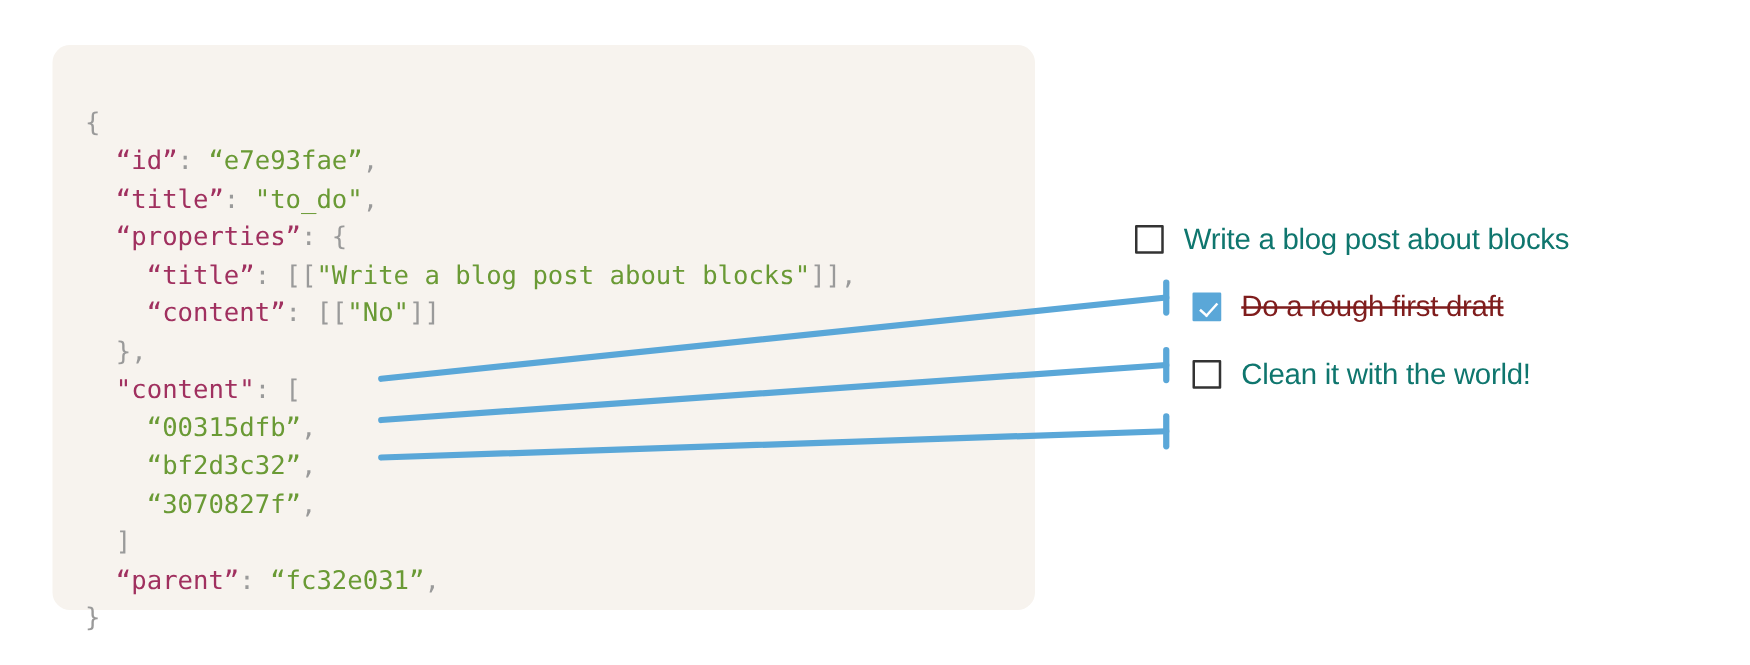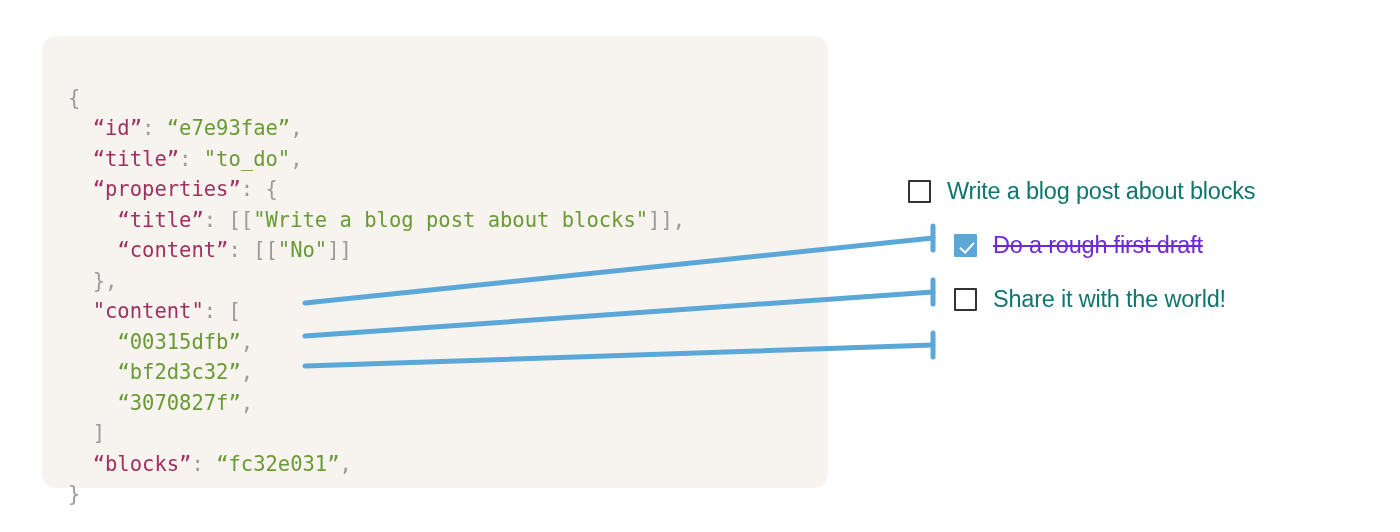--- a/index.html
+++ b/index.html
@@ -97,42 +97,42 @@
 
   .todo-label {
     margin-left: 16px;
     font-family: "Liberation Sans", sans-serif;
     font-size: 23.5px;
     color: #0f766e;
     letter-spacing: -0.2px;
     white-space: nowrap;
   }
   .todo-label.done {
-    color: #6d28d9;
+    color: #7f1d1d;
     text-decoration: line-through;
     text-decoration-thickness: 1.6px;
   }
 </style>
 </head>
 <body>
 
 <div id="code-panel">
   <pre id="code-block"><span class="code-line"><span class="tok-punct">{</span></span>
 <span class="code-line">  <span class="tok-key">“id”</span><span class="tok-punct">: </span><span class="tok-str">“e7e93fae”</span><span class="tok-punct">,</span></span>
 <span class="code-line">  <span class="tok-key">“title”</span><span class="tok-punct">: </span><span class="tok-str">"to_do"</span><span class="tok-punct">,</span></span>
 <span class="code-line">  <span class="tok-key">“properties”</span><span class="tok-punct">: {</span></span>
 <span class="code-line">    <span class="tok-key">“title”</span><span class="tok-punct">: [[</span><span class="tok-str">"Write a blog post about blocks"</span><span class="tok-punct">]],</span></span>
 <span class="code-line">    <span class="tok-key">“content”</span><span class="tok-punct">: [[</span><span class="tok-str">"No"</span><span class="tok-punct">]]</span></span>
 <span class="code-line">  <span class="tok-punct">},</span></span>
 <span class="code-line">  <span class="tok-key">"content"</span><span class="tok-punct">: [</span></span>
 <span class="code-line">    <span class="tok-str">“00315dfb”</span><span class="tok-punct">,</span></span>
 <span class="code-line">    <span class="tok-str">“bf2d3c32”</span><span class="tok-punct">,</span></span>
 <span class="code-line">    <span class="tok-str">“3070827f”</span><span class="tok-punct">,</span></span>
 <span class="code-line">  <span class="tok-punct">]</span></span>
-<span class="code-line">  <span class="tok-key">“blocks”</span><span class="tok-punct">: </span><span class="tok-str">“fc32e031”</span><span class="tok-punct">,</span></span>
+<span class="code-line">  <span class="tok-key">“parent”</span><span class="tok-punct">: </span><span class="tok-str">“fc32e031”</span><span class="tok-punct">,</span></span>
 <span class="code-line"><span class="tok-punct">}</span></span></pre>
 </div>
 
 <svg id="connectors" viewBox="0 0 1400 532" xmlns="http://www.w3.org/2000/svg">
     <g>
       <line x1="305" y1="303" x2="933" y2="238" stroke="#5aa7d8" stroke-width="5" stroke-linecap="round"></line>
       <line x1="933" y1="226" x2="933" y2="250" stroke="#5aa7d8" stroke-width="5" stroke-linecap="round"></line>
     </g>
     <g>
       <line x1="305" y1="336" x2="933" y2="292" stroke="#5aa7d8" stroke-width="5" stroke-linecap="round"></line>
@@ -148,15 +148,15 @@
     <div class="todo-row">
       <div class="checkbox"></div>
       <span class="todo-label">Write a blog post about blocks</span>
     </div>
     <div class="todo-row nested">
       <div class="checkbox checked"></div>
       <span class="todo-label done">Do a rough first draft</span>
     </div>
     <div class="todo-row nested">
       <div class="checkbox"></div>
-      <span class="todo-label">Share it with the world!</span>
+      <span class="todo-label">Clean it with the world!</span>
     </div>
   </div>
 
 </body></html>

